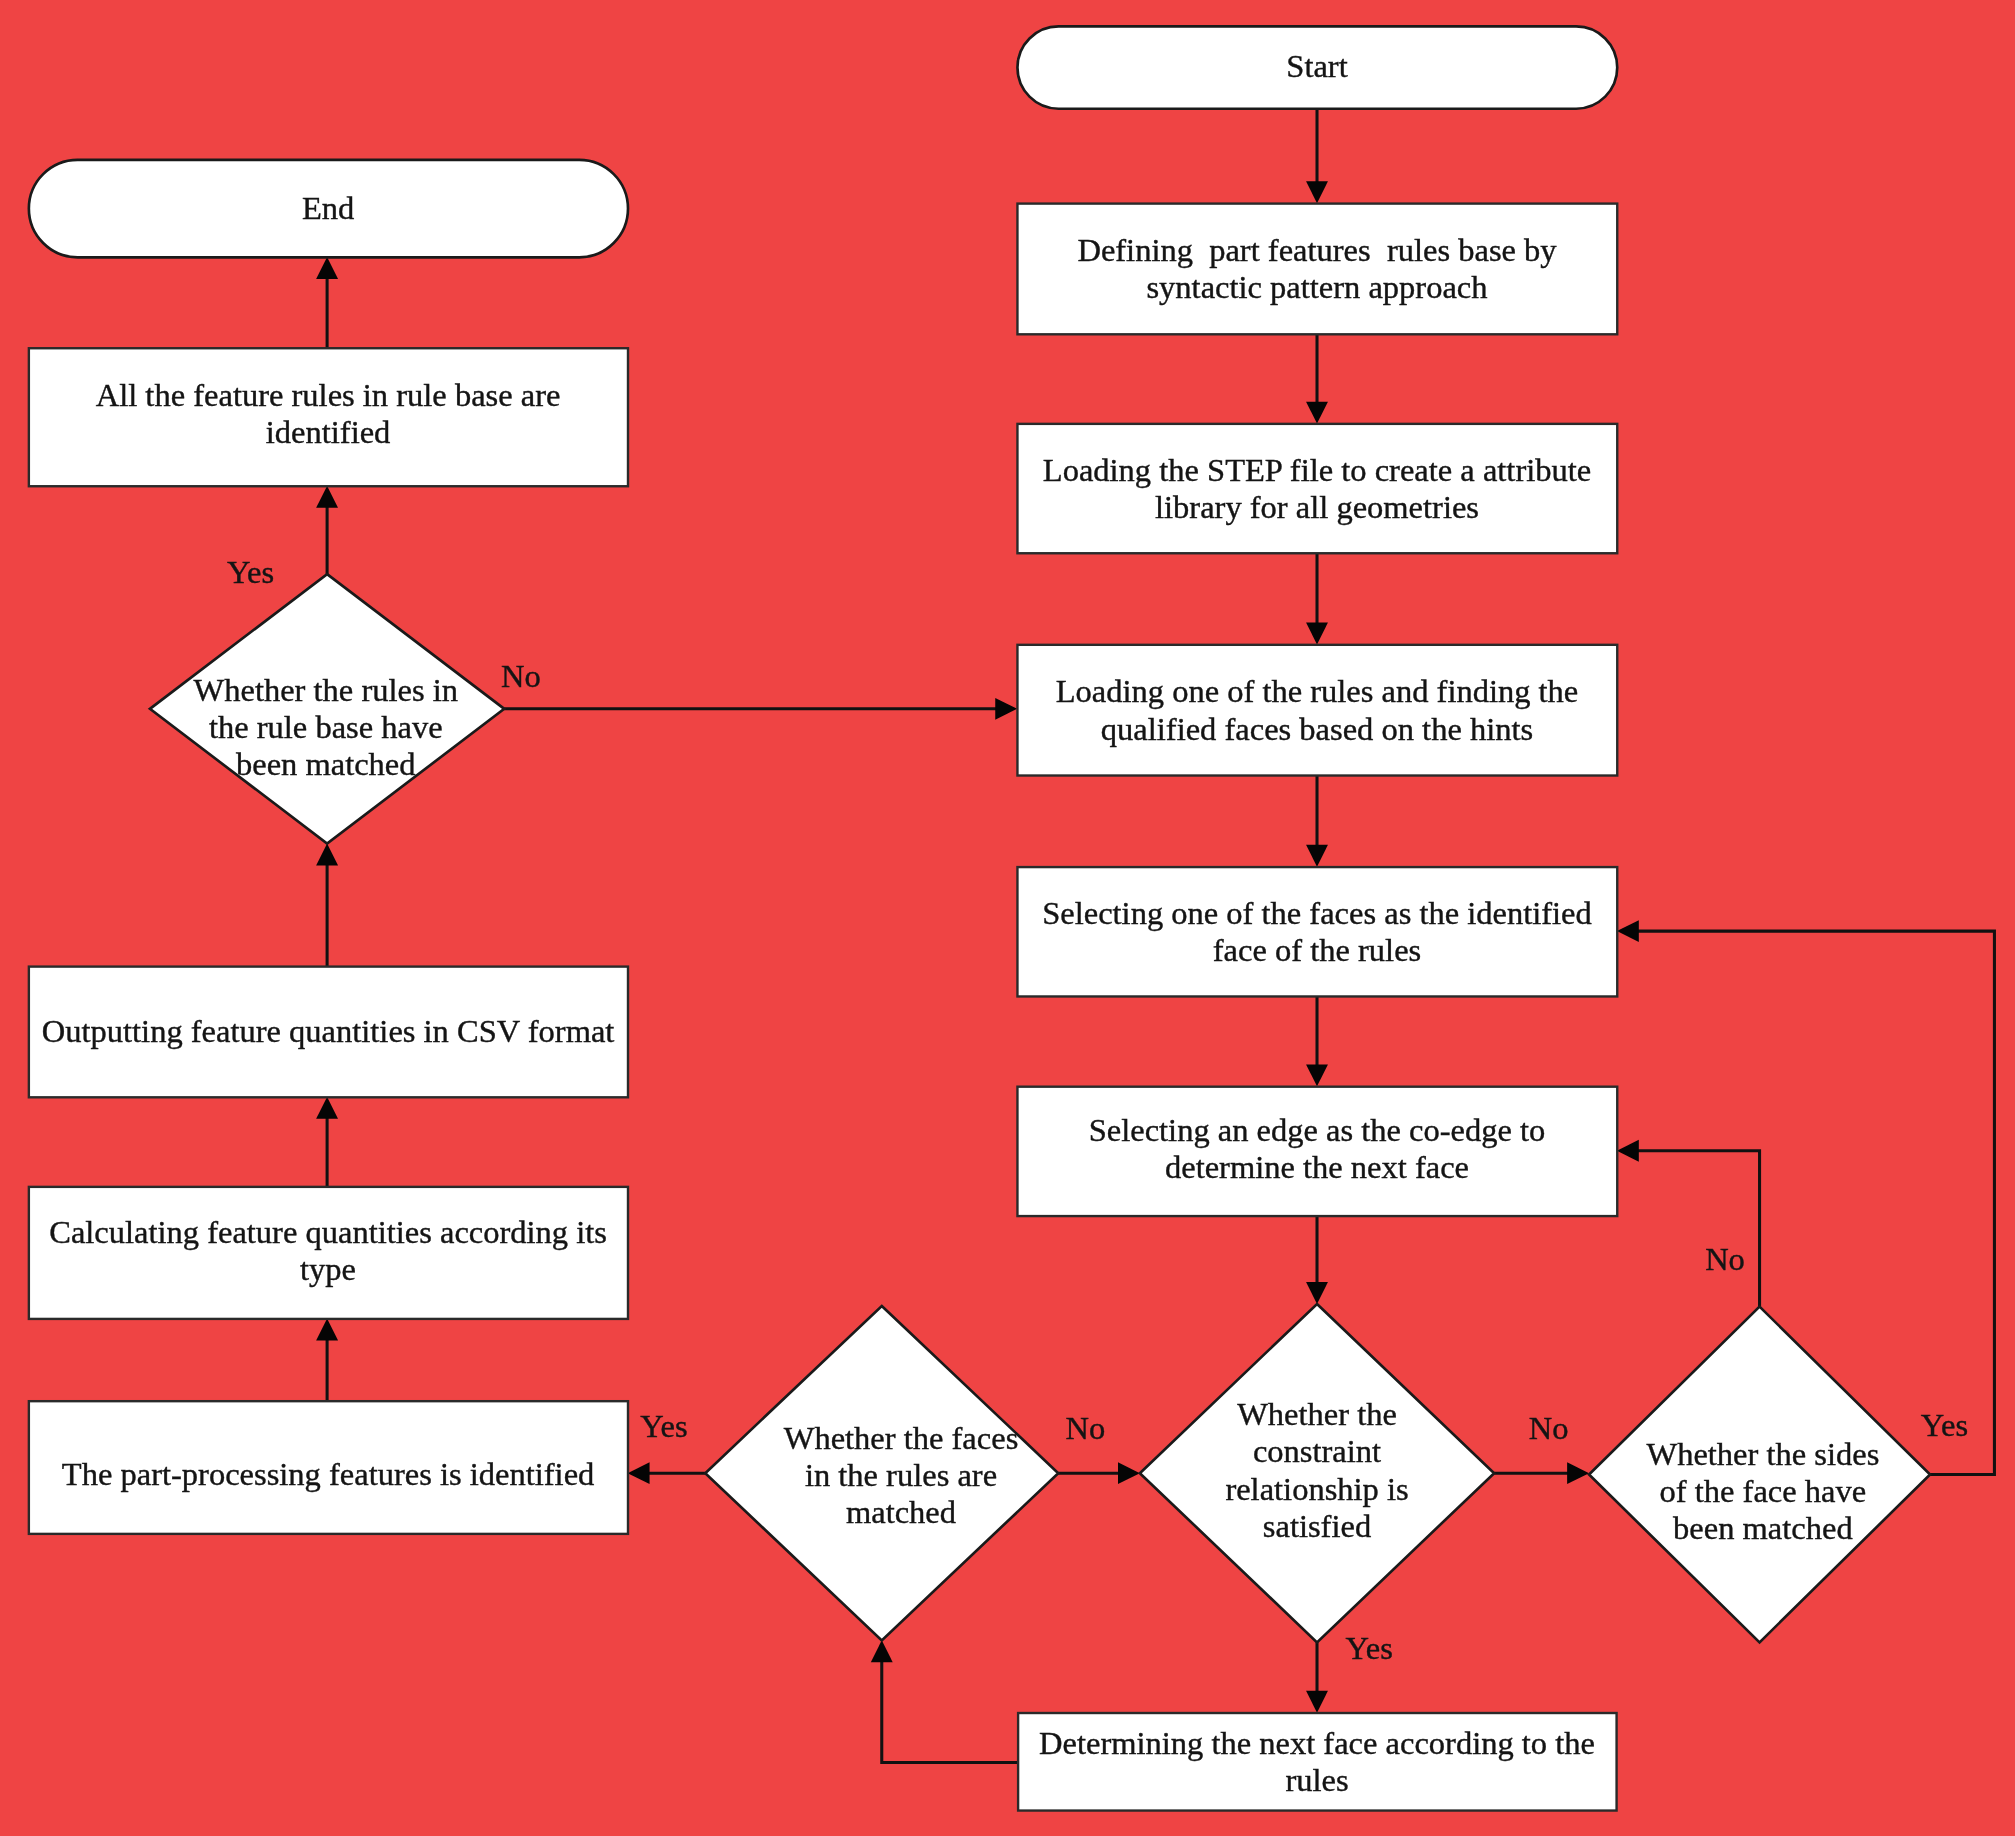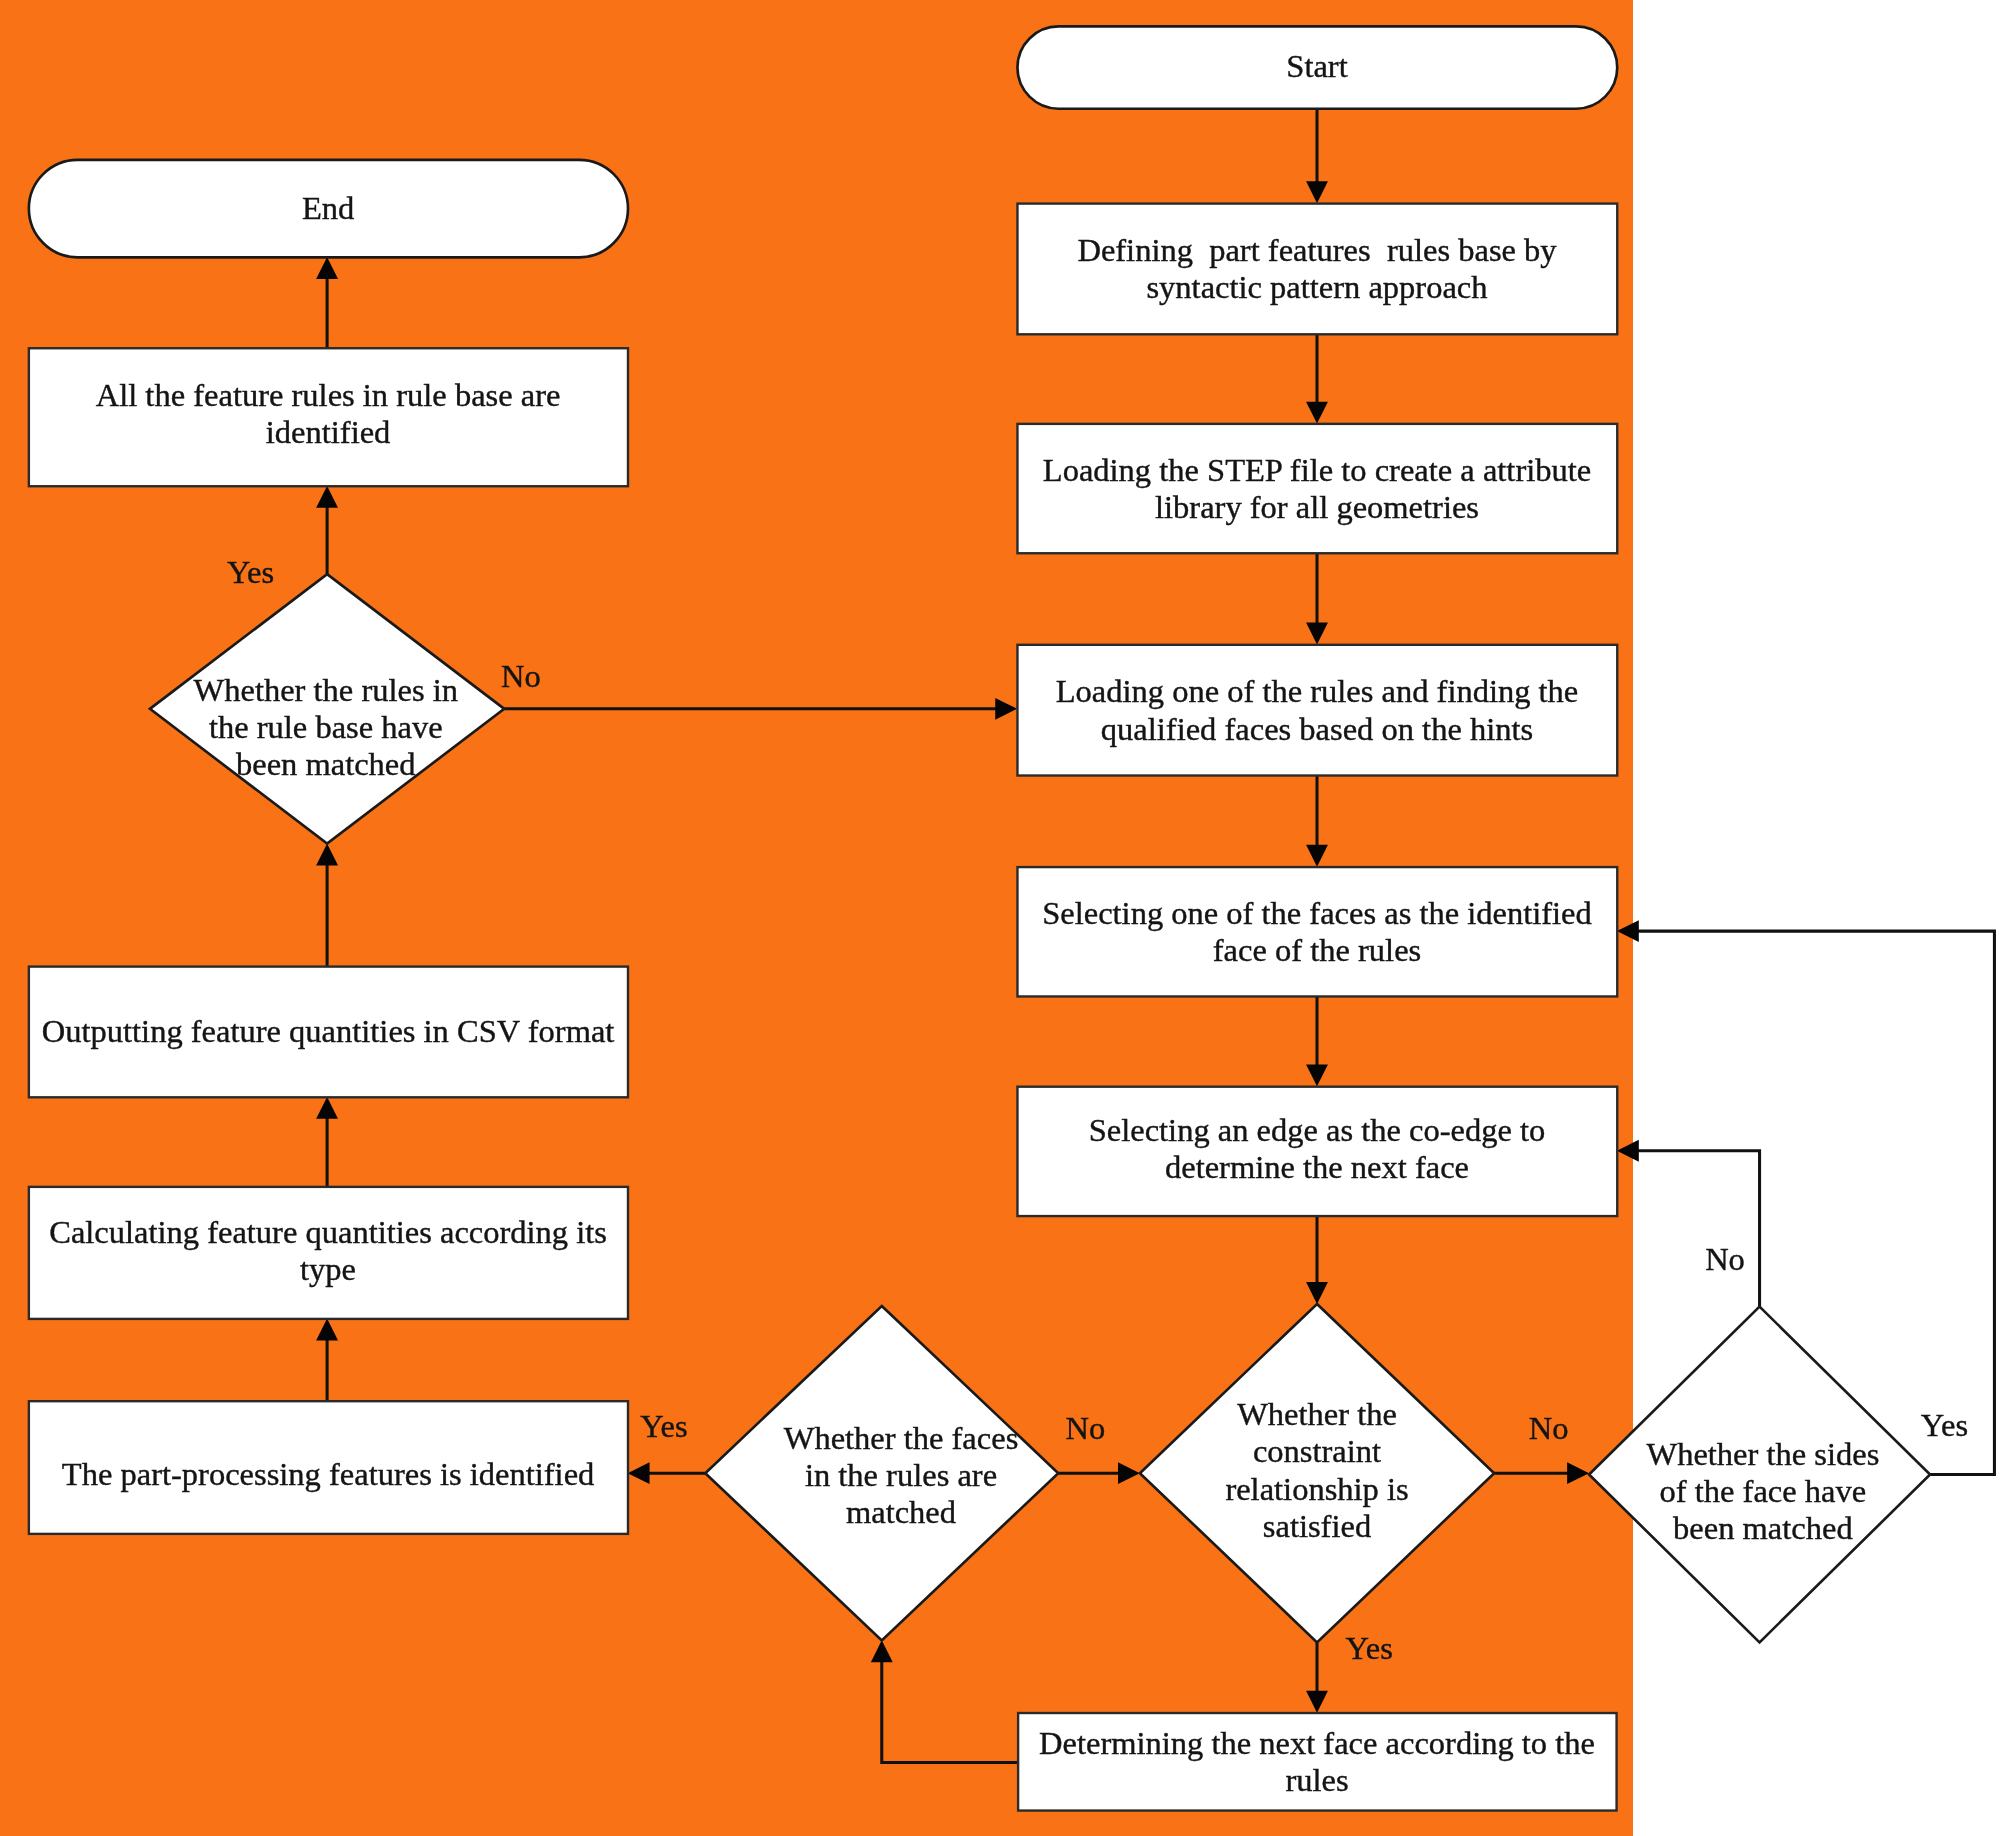--- a/index.html
+++ b/index.html
@@ -1,19 +1,19 @@
 <!DOCTYPE html>
 <html style="font-size:10.6px"><head>
 <meta charset="utf-8">
 <title>Part feature recognition flowchart</title>
 <style>
   html,body{margin:0;padding:0;background:#ffffff;}
   body{width:2015px;height:1837px;overflow:hidden;
        font-family:"Liberation Serif", serif;}
-  #stage{position:relative;width:1633px;height:1837px;background:#f97316;}
+  #stage{position:relative;width:2015px;height:1837px;background:#ef4444;}
   svg#chart{display:block;width:2015px;height:1837px;}
   .conn{fill:none;stroke-linecap:butt;stroke-linejoin:miter;}
   .nodetext{font-family:"Liberation Serif", serif;fill:#141414;
             font-size:49px;text-anchor:middle;
             stroke:#141414;stroke-width:0.6;paint-order:stroke fill;}
   .edgelabel{font-family:"Liberation Serif", serif;fill:#141414;
              font-size:49px;stroke:#141414;stroke-width:0.6;paint-order:stroke fill;}
 </style>
 </head>
 <body>

